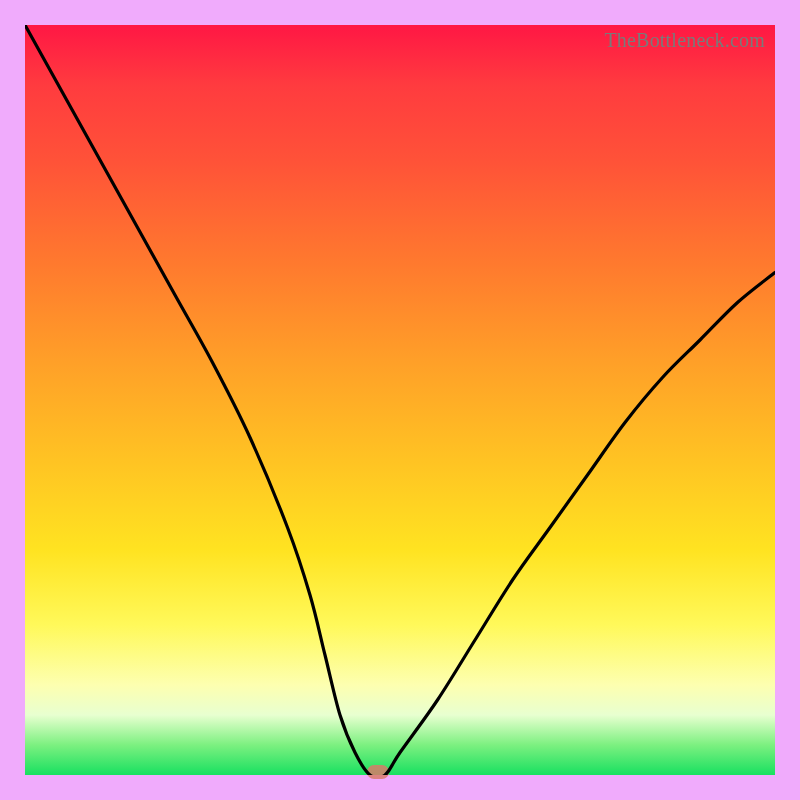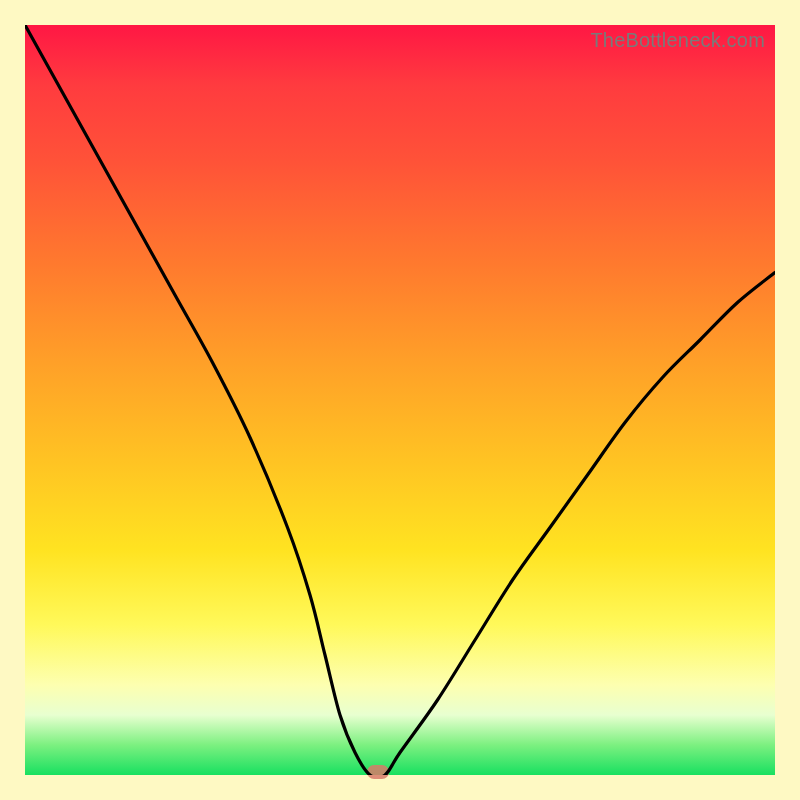--- a/index.html
+++ b/index.html
@@ -8,21 +8,22 @@
     width: 800px;
     height: 800px;
     background: #000;
     overflow: hidden;
     font-family: Arial, Helvetica, sans-serif;
   }
   .frame {
     position: relative;
     width: 800px;
     height: 800px;
-    background: #fef9c3;
+    background: #f0abfc;
+    font-family: Liberation Serif, serif;
   }
   .plot-area {
     position: absolute;
     left: 25px;
     top: 25px;
     width: 750px;
     height: 750px;
     
     background: linear-gradient(
       to bottom,

